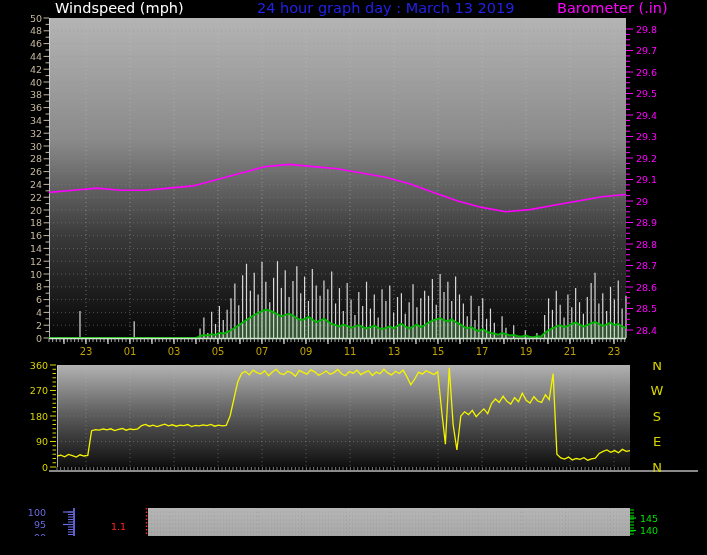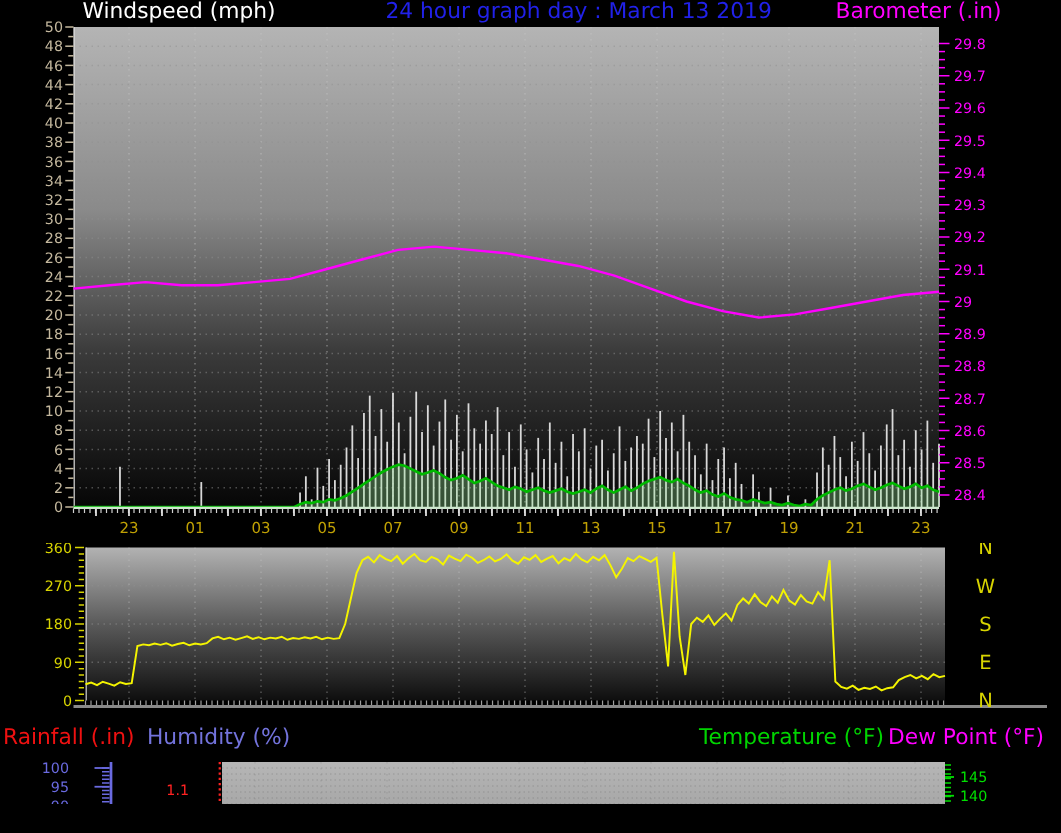--- a/index.html
+++ b/index.html
@@ -752,26 +752,20 @@
       <line x1="625.3849999999991" y1="105" x2="625.3849999999991" y2="108" stroke="#a0a0a0" stroke-width="0.8"></line>
       <line x1="629.0519999999991" y1="105" x2="629.0519999999991" y2="108" stroke="#a0a0a0" stroke-width="0.8"></line>
       <line x1="49" y1="109" x2="698" y2="109" stroke="#8a8a8a" stroke-width="2"></line>
       <text x="657" y="7.5" fill="#d8d400" font-size="13" text-anchor="middle">N</text>
       <text x="657" y="33" fill="#d8d400" font-size="13" text-anchor="middle">W</text>
       <text x="657" y="58.5" fill="#d8d400" font-size="13" text-anchor="middle">S</text>
       <text x="657" y="84" fill="#d8d400" font-size="13" text-anchor="middle">E</text>
       <text x="657" y="109.5" fill="#d8d400" font-size="13" text-anchor="middle">N</text>
     </svg>
 
-  <div id="labels-row">
-    <span id="lbl-rain">Rainfall (.in)</span>
-    <span id="lbl-hum">Humidity (%)</span>
-    <span id="lbl-temp">Temperature (°F)</span>
-    <span id="lbl-dew">Dew Point (°F)</span>
-  </div>
 
   <svg id="chart-bottom" width="707" height="50" viewBox="0 0 707 50">
       <defs>
         <linearGradient id="gBot" x1="0" y1="0" x2="0" y2="1">
           <stop offset="0" stop-color="#b6b6b6"></stop>
           <stop offset="1" stop-color="#9e9e9e"></stop>
         </linearGradient>
       </defs>
       <rect x="148" y="3" width="482" height="47" fill="url(#gBot)"></rect>
       <line x1="148" y1="7" x2="630" y2="7" stroke="#000" stroke-opacity="0.1" stroke-dasharray="1 2"></line>

